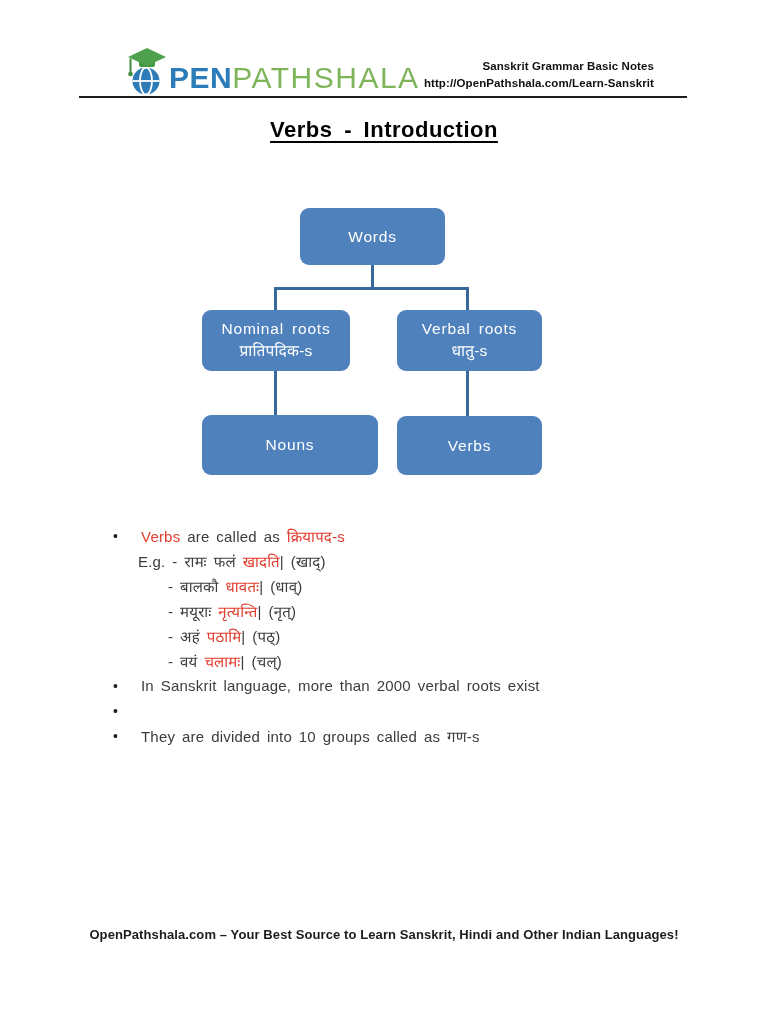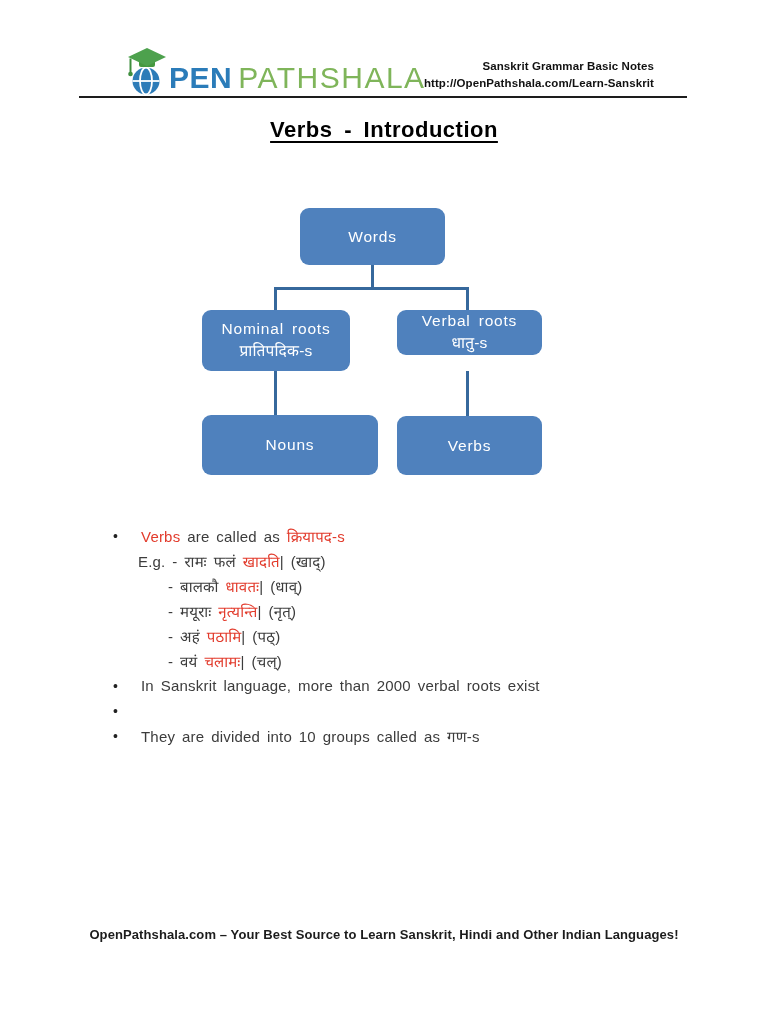--- a/index.html
+++ b/index.html
@@ -6,21 +6,21 @@
   body{
     width:768px;height:1024px;background:#ffffff;position:relative;
     font-family:"Liberation Sans","DejaVu Sans",sans-serif;
     -webkit-font-smoothing:antialiased;
   }
 
   
   #logo{position:absolute;left:126px;top:47px;height:48px;display:flex;align-items:flex-end;}
   #logo .mark{width:42px;height:48px;position:relative;}
   #logo .pen{font-size:30px;font-weight:700;color:#2b7cb9;line-height:1;padding-bottom:2px;margin-left:1px;letter-spacing:.5px;}
-  #logo .pathshala{font-size:30px;font-weight:400;color:#7fb55a;line-height:1;padding-bottom:2px;margin-left:6px;letter-spacing:1.5px;}
+  #logo .pathshala{font-size:30px;font-weight:400;color:#7fb55a;line-height:1;padding-bottom:2px;letter-spacing:1.5px;}
 
   #doc-meta{
     position:absolute;top:58px;right:114px;text-align:right;
     font-size:11.5px;font-weight:700;color:#111;line-height:17px;letter-spacing:.1px;
   }
   #header-rule{position:absolute;left:79px;top:96px;width:608px;height:2px;background:#1d1d1d;}
 
   
   #page-title{
     position:absolute;left:0;top:117px;width:768px;text-align:center;
@@ -32,21 +32,21 @@
   .node{
     position:absolute;background:#4f81bd;border-radius:9px;color:#ffffff;
     display:flex;flex-direction:column;align-items:center;justify-content:center;
     font-size:15.5px;letter-spacing:.8px;word-spacing:3px;text-align:center;
   }
   .node .l2{margin-top:1px;letter-spacing:.2px;}
   .conn{position:absolute;background:#36689c;}
 
   #node-words  {left:300px;top:208px;width:145px;height:57px;}
   #node-nominal{left:202px;top:310px;width:148px;height:61px;}
-  #node-verbal {left:397px;top:310px;width:145px;height:45px;align-items:center;}
+  #node-verbal {left:397px;top:310px;width:145px;height:61px;align-items:center;}
   #node-nouns  {left:202px;top:415px;width:176px;height:60px;}
   #node-verbs  {left:397px;top:416px;width:145px;height:59px;}
 
   #conn-v1{left:371px;top:265px;width:3px;height:24px;}
   #conn-h {left:274px;top:287px;width:195px;height:3px;}
   #conn-v2{left:274px;top:287px;width:3px;height:25px;}
   #conn-v3{left:466px;top:287px;width:3px;height:25px;}
   #conn-v4{left:274px;top:371px;width:3px;height:46px;}
   #conn-v5{left:466px;top:371px;width:3px;height:46px;}
 

